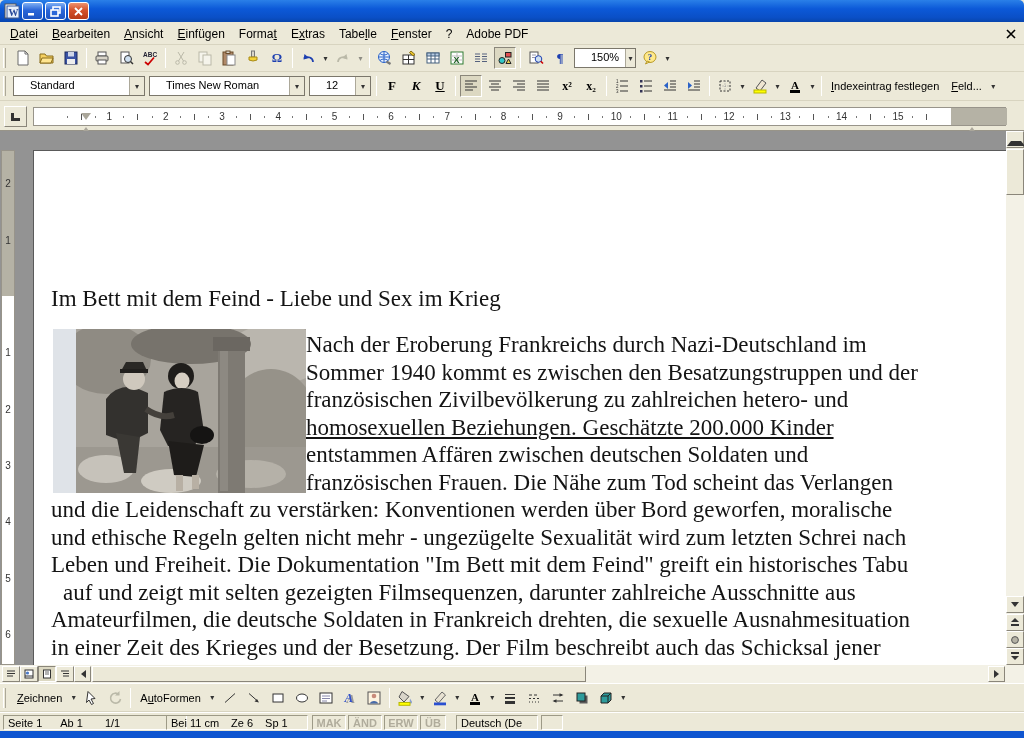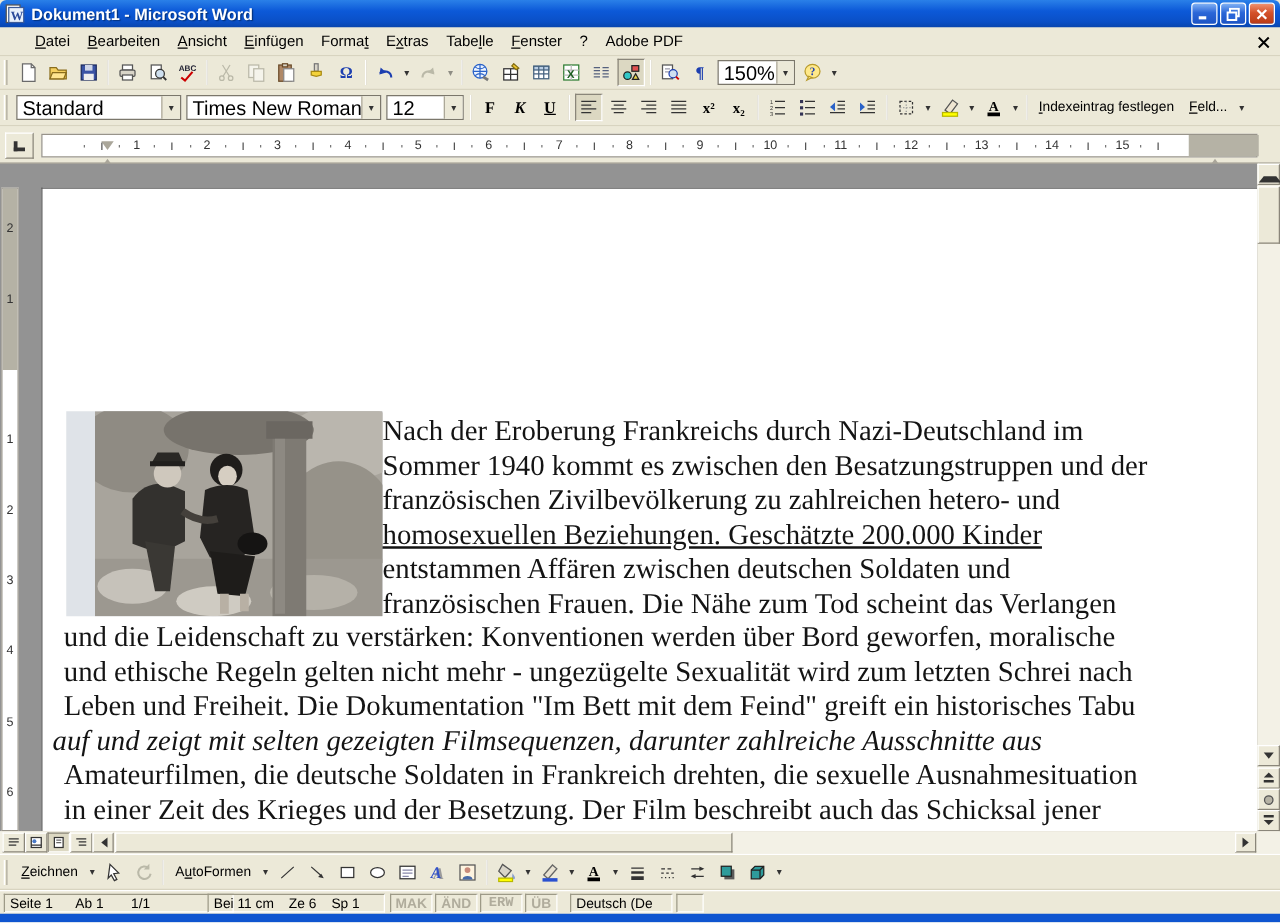--- a/index.html
+++ b/index.html
@@ -9,39 +9,39 @@
   
   .titlebar{position:absolute;left:0;top:0;width:1024px;height:22px;
     background:linear-gradient(180deg,#2a80e8 0%,#0c59d8 40%,#0a4fc6 80%,#0845ad 100%);
     display:flex;align-items:center;padding:0 4px;border-radius:5px 5px 0 0}
   .titlebar .apptitle{color:#fff;font-weight:bold;font-size:13px;margin-left:5px;text-shadow:1px 1px 1px #03317a;flex:1;white-space:nowrap}
   .winbtn{width:21px;height:18px;border-radius:3px;margin-left:2px;border:1px solid #fff;
     background:linear-gradient(180deg,#7fb0f4,#2a66d8 45%,#1d54c4);display:flex;align-items:center;justify-content:center}
   .winbtn.close{background:linear-gradient(180deg,#f0926f,#d4512a 45%,#b83a16)}
 
   
-  .menubar{position:absolute;left:0;top:22px;width:1024px;height:23px;background:#ece9d8;display:flex;align-items:center;padding-left:21px;border-bottom:1px solid #d8d4c0}
+  .menubar{position:absolute;left:0;top:22px;width:1024px;height:23px;background:#ece9d8;display:flex;align-items:center;padding-left:3px;border-bottom:1px solid #d8d4c0}
   .menu-item{font-size:12px;padding:3px 7px;white-space:nowrap;cursor:default}
   .menuclose{position:absolute;right:5px;top:4px;width:16px;height:15px;display:flex;align-items:center;justify-content:center}
 
   
   .toolbar{position:absolute;left:0;width:1024px;display:flex;align-items:center;background:#ece9d8;border-bottom:1px solid #d8d4c0}
   .tb1{top:45px;height:27px}
   .tb2{top:72px;height:29px}
   .drawbar{top:683px;height:29px;border-top:1px solid #fff}
   .grip{width:3px;height:20px;border-left:1px solid #fff;border-right:1px solid #aca899;margin:0 5px 0 3px}
   .sep{width:1px;height:20px;background:#aca899;border-right:1px solid #fff;margin:0 3px}
   .tbtn{min-width:22px;height:22px;display:inline-flex;align-items:center;justify-content:center;border:1px solid transparent;margin:0 1px}
   .tbtn.pressed{background:#dcd8c2;border:1px solid;border-color:#8a867a #fff #fff #8a867a}
   .tbtn.dis{opacity:.5}
   .ddtail{width:11px;height:22px;display:inline-flex;align-items:center;justify-content:center;font-size:8px;color:#333}
   .ic{display:block}
   .glyph{font-size:13px;font-weight:bold;color:#1d3fb0;font-family:"Liberation Serif",serif}
   .combo{height:20px;background:#fff;border:1px solid #7b776b;display:inline-flex;align-items:stretch;margin:0 2px}
-  .combo .val{padding:2px 4px;font-size:16px;white-space:nowrap;overflow:hidden}
+  .combo .val{padding:2px 16px;font-size:11px;white-space:nowrap;overflow:hidden}
   .combo .dd{width:15px;background:#ece9d8;border-left:1px solid #aca899;display:flex;align-items:center;justify-content:center;font-size:8px;color:#333}
   .txtbtn{padding:3px 6px;font-size:11px;white-space:nowrap}
   .fkulet{font-size:13px;font-weight:bold;font-family:"Liberation Serif",serif}
   .supsub{font-size:12px;font-family:"Liberation Serif",serif;font-weight:bold}
 
   
   .rulerrow{position:absolute;left:0;top:101px;width:1024px;height:30px;background:#ece9d8;border-bottom:1px solid #989488}
   .tabsel{position:absolute;left:4px;top:5px;width:23px;height:21px;background:#ece9d8;border:1px solid;border-color:#fff #8a867a #8a867a #fff;display:flex;align-items:center;justify-content:center}
   .tabsel i{display:block;width:9px;height:8px;border-left:3px solid #333;border-bottom:3px solid #333}
   #hruler{position:absolute;left:33px;top:6px;width:973px;height:19px;background:#fff;border:1px solid #98948a;font-size:10px}
@@ -96,21 +96,20 @@
 <body>
 
 <div id="root">
 
   <div class="titlebar">
     <svg class="ic" width="16" height="16" viewBox="0 0 16 16">
         <rect x="1" y="1" width="11" height="14" fill="#fff" stroke="#555"></rect>
         <rect x="3" y="3" width="12" height="12" fill="#e8f0fb" stroke="#3a5a9a"></rect>
         <text x="4.5" y="13" font-size="10" font-weight="bold" fill="#2a4a9a" font-family="Liberation Serif,serif">W</text>
       </svg>
-    <span class="apptitle">Dokument1 - Microsoft Word</span>
     <span class="winbtn">
         <svg width="11" height="11" viewBox="0 0 11 11">
           <rect x="1" y="7" width="6" height="2.5" fill="#fff"></rect>
         </svg>
       </span>
     <span class="winbtn">
         <svg width="11" height="11" viewBox="0 0 11 11">
           <rect x="3" y="1" width="7" height="6" fill="none" stroke="#fff" stroke-width="1.6"></rect>
           <rect x="1" y="4" width="7" height="6" fill="#2a66d8" stroke="#fff" stroke-width="1.6"></rect>
         </svg>
@@ -532,20 +531,21 @@
         <span class="rnum" style="top: 32.34px;">2</span>
         <span class="rnum" style="top: 88.67px;">1</span>
         <span class="rnum" style="top: 201.33px;">1</span>
         <span class="rnum" style="top: 257.66px;">2</span>
         <span class="rnum" style="top: 313.99px;">3</span>
         <span class="rnum" style="top: 370.32px;">4</span>
         <span class="rnum" style="top: 426.65px;">5</span>
         <span class="rnum" style="top: 482.98px;">6</span>
       </div>
     <div class="page">
+      <span class="doctext" style="left:17px;top:134px">Im Bett mit dem Feind - Liebe und Sex im Krieg</span>
       <div class="figure">
         <svg width="230" height="164" viewBox="0 0 230 164">
           <rect width="230" height="164" fill="#a8a49c"></rect>
           <ellipse cx="30" cy="30" rx="45" ry="35" fill="#8f8b83"></ellipse>
           <ellipse cx="200" cy="25" rx="50" ry="30" fill="#bab6ae"></ellipse>
           <ellipse cx="115" cy="15" rx="60" ry="20" fill="#77736c"></ellipse>
           <ellipse cx="195" cy="90" rx="45" ry="50" fill="#969289"></ellipse>
           <rect x="0" y="118" width="230" height="46" fill="#9c9890"></rect>
           <ellipse cx="30" cy="140" rx="28" ry="14" fill="#c6c2ba"></ellipse>
           <ellipse cx="95" cy="152" rx="30" ry="12" fill="#cfcbc2"></ellipse>
@@ -573,21 +573,21 @@
           <span class="doctext" style="left: 272px; top: 207.5px;">Sommer 1940 kommt es zwischen den Besatzungstruppen und der</span>
           <span class="doctext" style="left: 272px; top: 235px;">französischen Zivilbevölkerung zu zahlreichen hetero- und</span>
           <span class="doctext" style="left: 272px; top: 262.5px; text-decoration: underline;">homosexuellen Beziehungen. Geschätzte 200.000 Kinder</span>
           <span class="doctext" style="left: 272px; top: 290px;">entstammen Affären zwischen deutschen Soldaten und</span>
           <span class="doctext" style="left: 272px; top: 317.5px;">französischen Frauen. Die Nähe zum Tod scheint das Verlangen</span>
         </div>
       <div id="lines-full">
           <span class="doctext" style="left: 17px; top: 345px;">und die Leidenschaft zu verstärken: Konventionen werden über Bord geworfen, moralische</span>
           <span class="doctext" style="left: 17px; top: 372.5px;">und ethische Regeln gelten nicht mehr - ungezügelte Sexualität wird zum letzten Schrei nach</span>
           <span class="doctext" style="left: 17px; top: 400px;">Leben und Freiheit. Die Dokumentation "Im Bett mit dem Feind" greift ein historisches Tabu</span>
-          <span class="doctext" style="left: 8px; top: 427.5px; font-style: italic;">auf und zeigt mit selten gezeigten Filmsequenzen, darunter zahlreiche Ausschnitte aus</span>
+          <span class="doctext" style="left: 29px; top: 427.5px;">auf und zeigt mit selten gezeigten Filmsequenzen, darunter zahlreiche Ausschnitte aus</span>
           <span class="doctext" style="left: 17px; top: 455px;">Amateurfilmen, die deutsche Soldaten in Frankreich drehten, die sexuelle Ausnahmesituation</span>
           <span class="doctext" style="left: 17px; top: 482.5px;">in einer Zeit des Krieges und der Besetzung. Der Film beschreibt auch das Schicksal jener</span>
           <span class="doctext" style="left: 17px; top: 510px;">Frauen, die nach der Befreiung bestraft und kahl geschoren wurden. Ihnen wurden die</span>
         </div>
     </div>
   </div>
 
   <div class="vscroll">
     <span class="sbtn up">
         <i class="tri up"></i>
@@ -789,21 +789,21 @@
     <span class="sbox" style="left:3px;width:184px">
       <span>Seite 1</span>
       <span style="margin-left:18px">Ab 1</span>
       <span style="margin-left:22px">1/1</span>
     </span>
     <span class="sbox" style="left:166px;width:142px">
       <span>Bei 11 cm</span>
       <span style="margin-left:12px">Ze 6</span>
       <span style="margin-left:12px">Sp 1</span>
     </span>
-    <span id="mode-boxes"><span class="sbox mode" style="left: 312px; width: 34px;">MAK</span><span class="sbox mode" style="left: 348px; width: 34px;">ÄND</span><span class="sbox mode" style="left: 384px; width: 34px; font-family: Liberation Mono, monospace;">ERW</span><span class="sbox mode" style="left: 420px; width: 26px;">ÜB</span></span>
+    <span id="mode-boxes"><span class="sbox mode" style="left: 312px; width: 34px;">MAK</span><span class="sbox mode" style="left: 348px; width: 34px;">ÄND</span><span class="sbox mode" style="left: 384px; width: 34px;">ERW</span><span class="sbox mode" style="left: 420px; width: 26px;">ÜB</span></span>
     <span class="sbox" style="left:456px;width:82px">
       <span>Deutsch (De</span>
     </span>
     <span class="sbox" style="left:541px;width:22px"></span>
   </div>
 
   <div class="bluebottom"></div>
 </div>
 
 </body></html>

